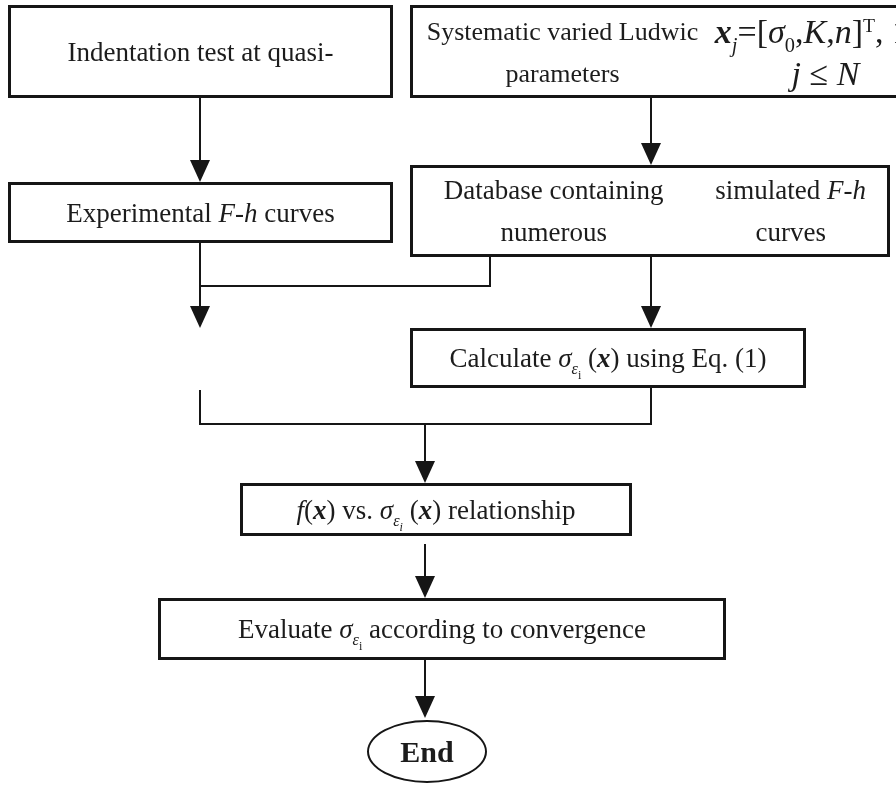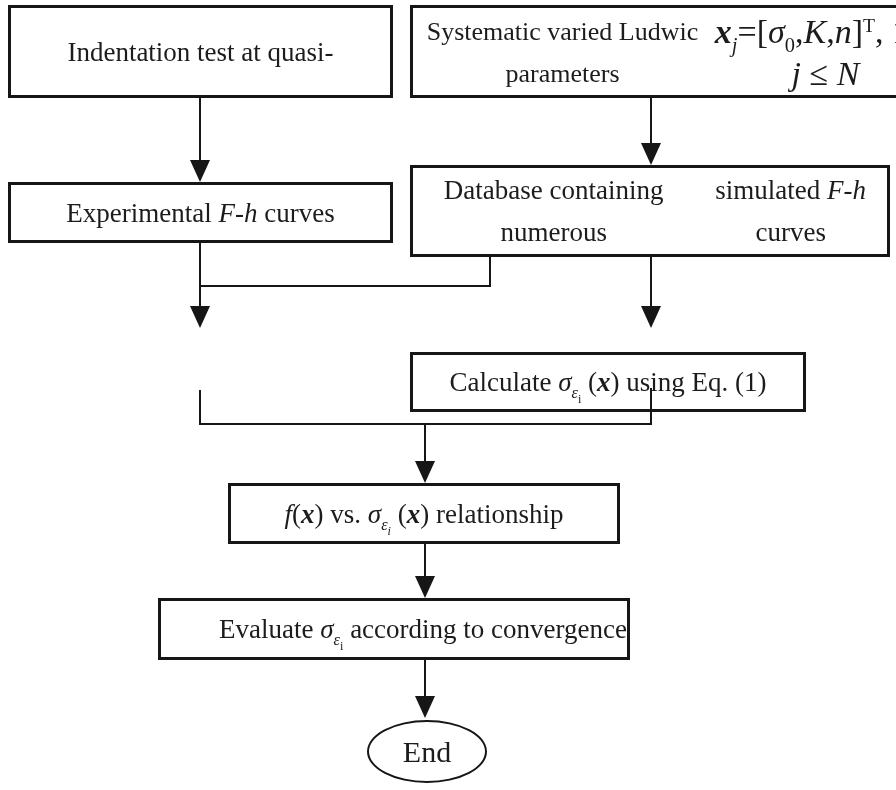--- a/index.html
+++ b/index.html
@@ -30,24 +30,24 @@
   .seg-sub{font-size:60%;vertical-align:-0.45em;line-height:0;}
   .seg-subsub{font-size:45%;vertical-align:-0.95em;line-height:0;}
   .seg-sup{font-size:58%;vertical-align:0.55em;line-height:0;}
   
   #box-indentation{left:8px;top:5px;width:385px;height:93px;}
   #box-parameters{left:410px;top:5px;width:532px;height:93px;font-size:26px;align-items:flex-end;}
   #box-parameters .math{font-size:34px;}
   #box-experimental{left:8px;top:182px;width:385px;height:61px;}
   #box-database{left:410px;top:165px;width:480px;height:92px;}
   #box-calc-f{left:8px;top:328px;width:385px;height:62px;}
-  #box-calc-sigma{left:410px;top:328px;width:396px;height:60px;margin-top:24px;}
-  #box-relationship{left:228px;top:483px;width:392px;height:61px;}
-  #box-evaluate{left:158px;top:598px;width:472px;height:62px;justify-content:flex-end;}
-  #node-end{left:367px;top:720px;width:120px;height:63px;}
+  #box-calc-sigma{left:410px;top:328px;width:396px;height:60px;}
+  #box-relationship{left:240px;top:483px;width:392px;height:53px;}
+  #box-evaluate{left:158px;top:598px;width:568px;height:62px;}
+  #node-end{left:367px;top:720px;width:120px;height:63px;font-weight:bold;}
   
   #a1{left:199px;top:98px;height:64px;}   #a1h{left:190px;top:160px;}
   #a2{left:650px;top:98px;height:47px;}   #a2h{left:641px;top:143px;}
   #a3{left:199px;top:243px;height:65px;}  #a3h{left:190px;top:306px;}
   #a4{left:489px;top:257px;height:30px;}
   #a5{left:199px;top:285px;width:292px;}
   #a6{left:650px;top:257px;height:51px;}  #a6h{left:641px;top:306px;}
   #a7{left:199px;top:390px;height:35px;}
   #a8{left:650px;top:388px;height:37px;}
   #a9{left:199px;top:423px;width:453px;}

